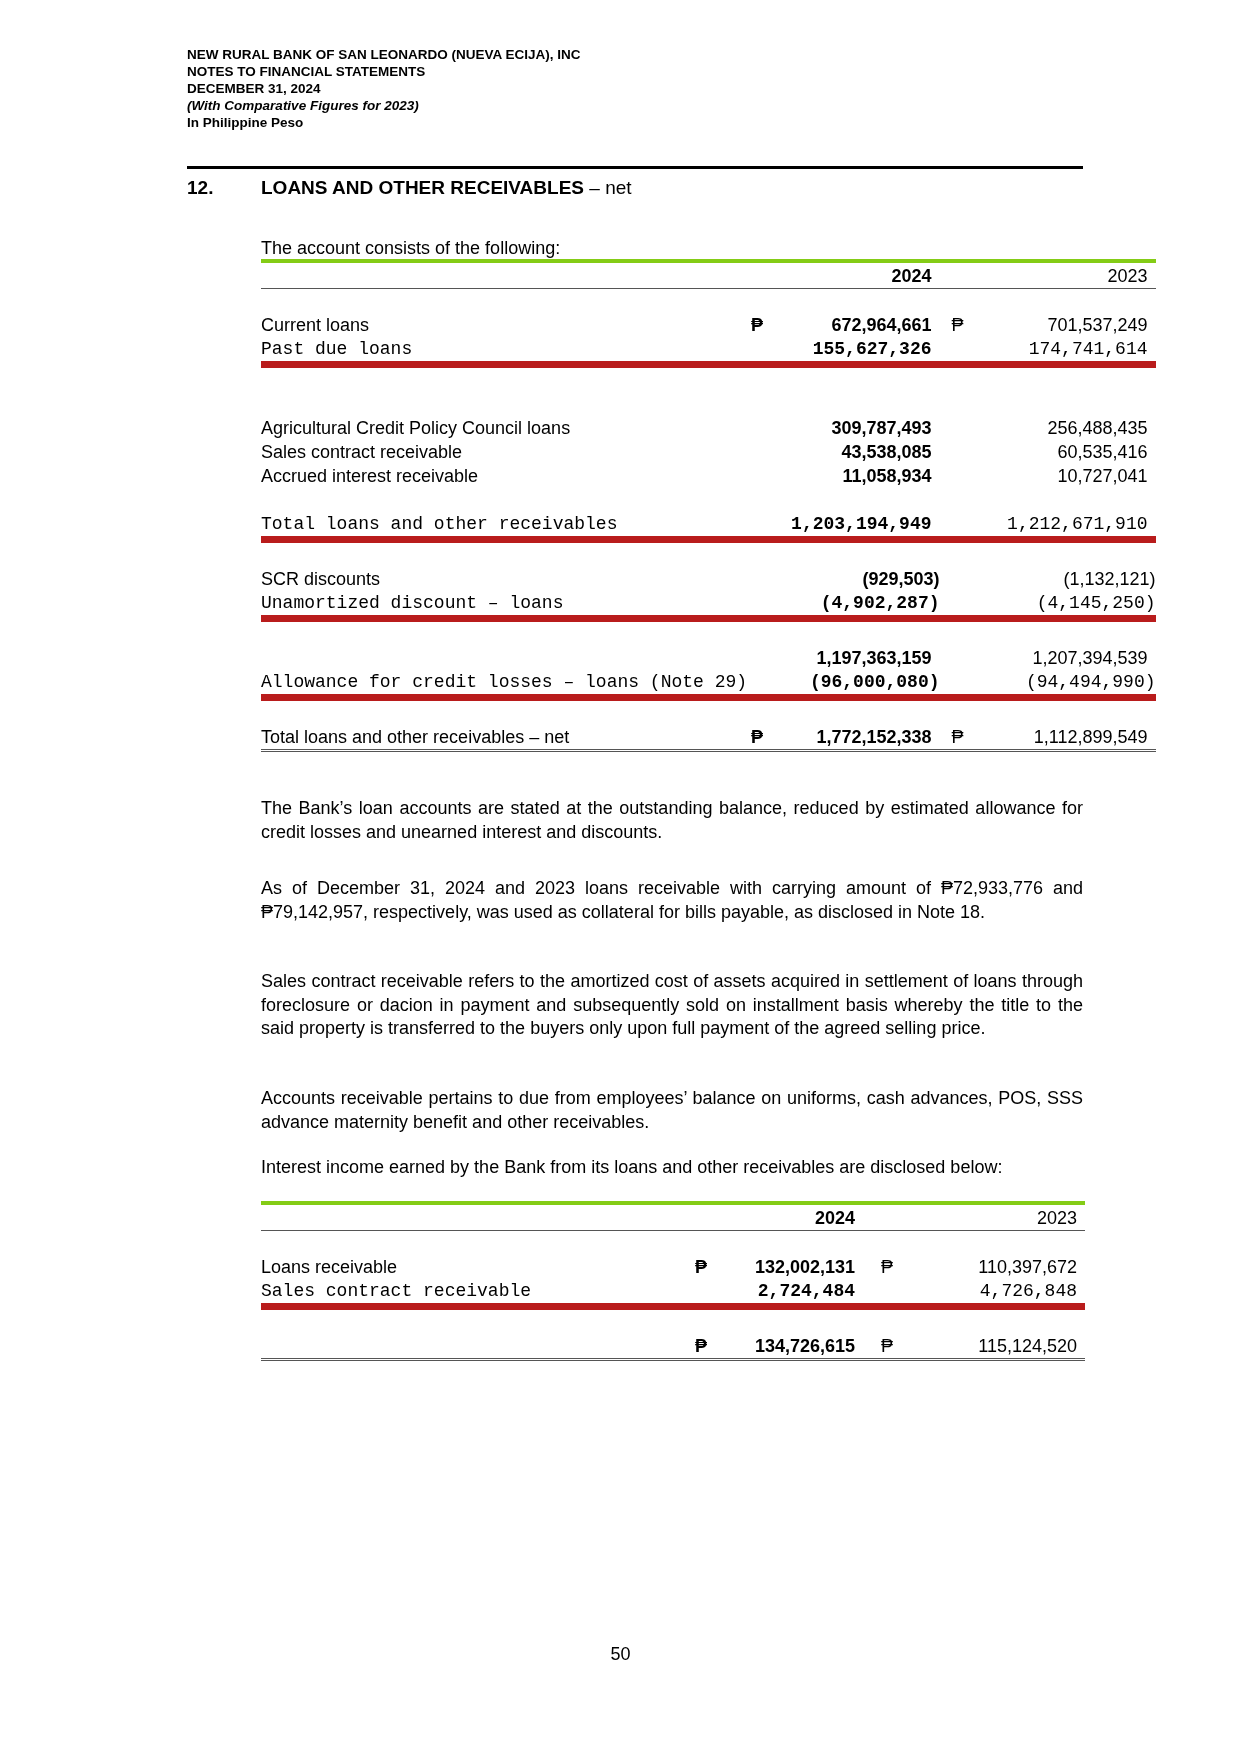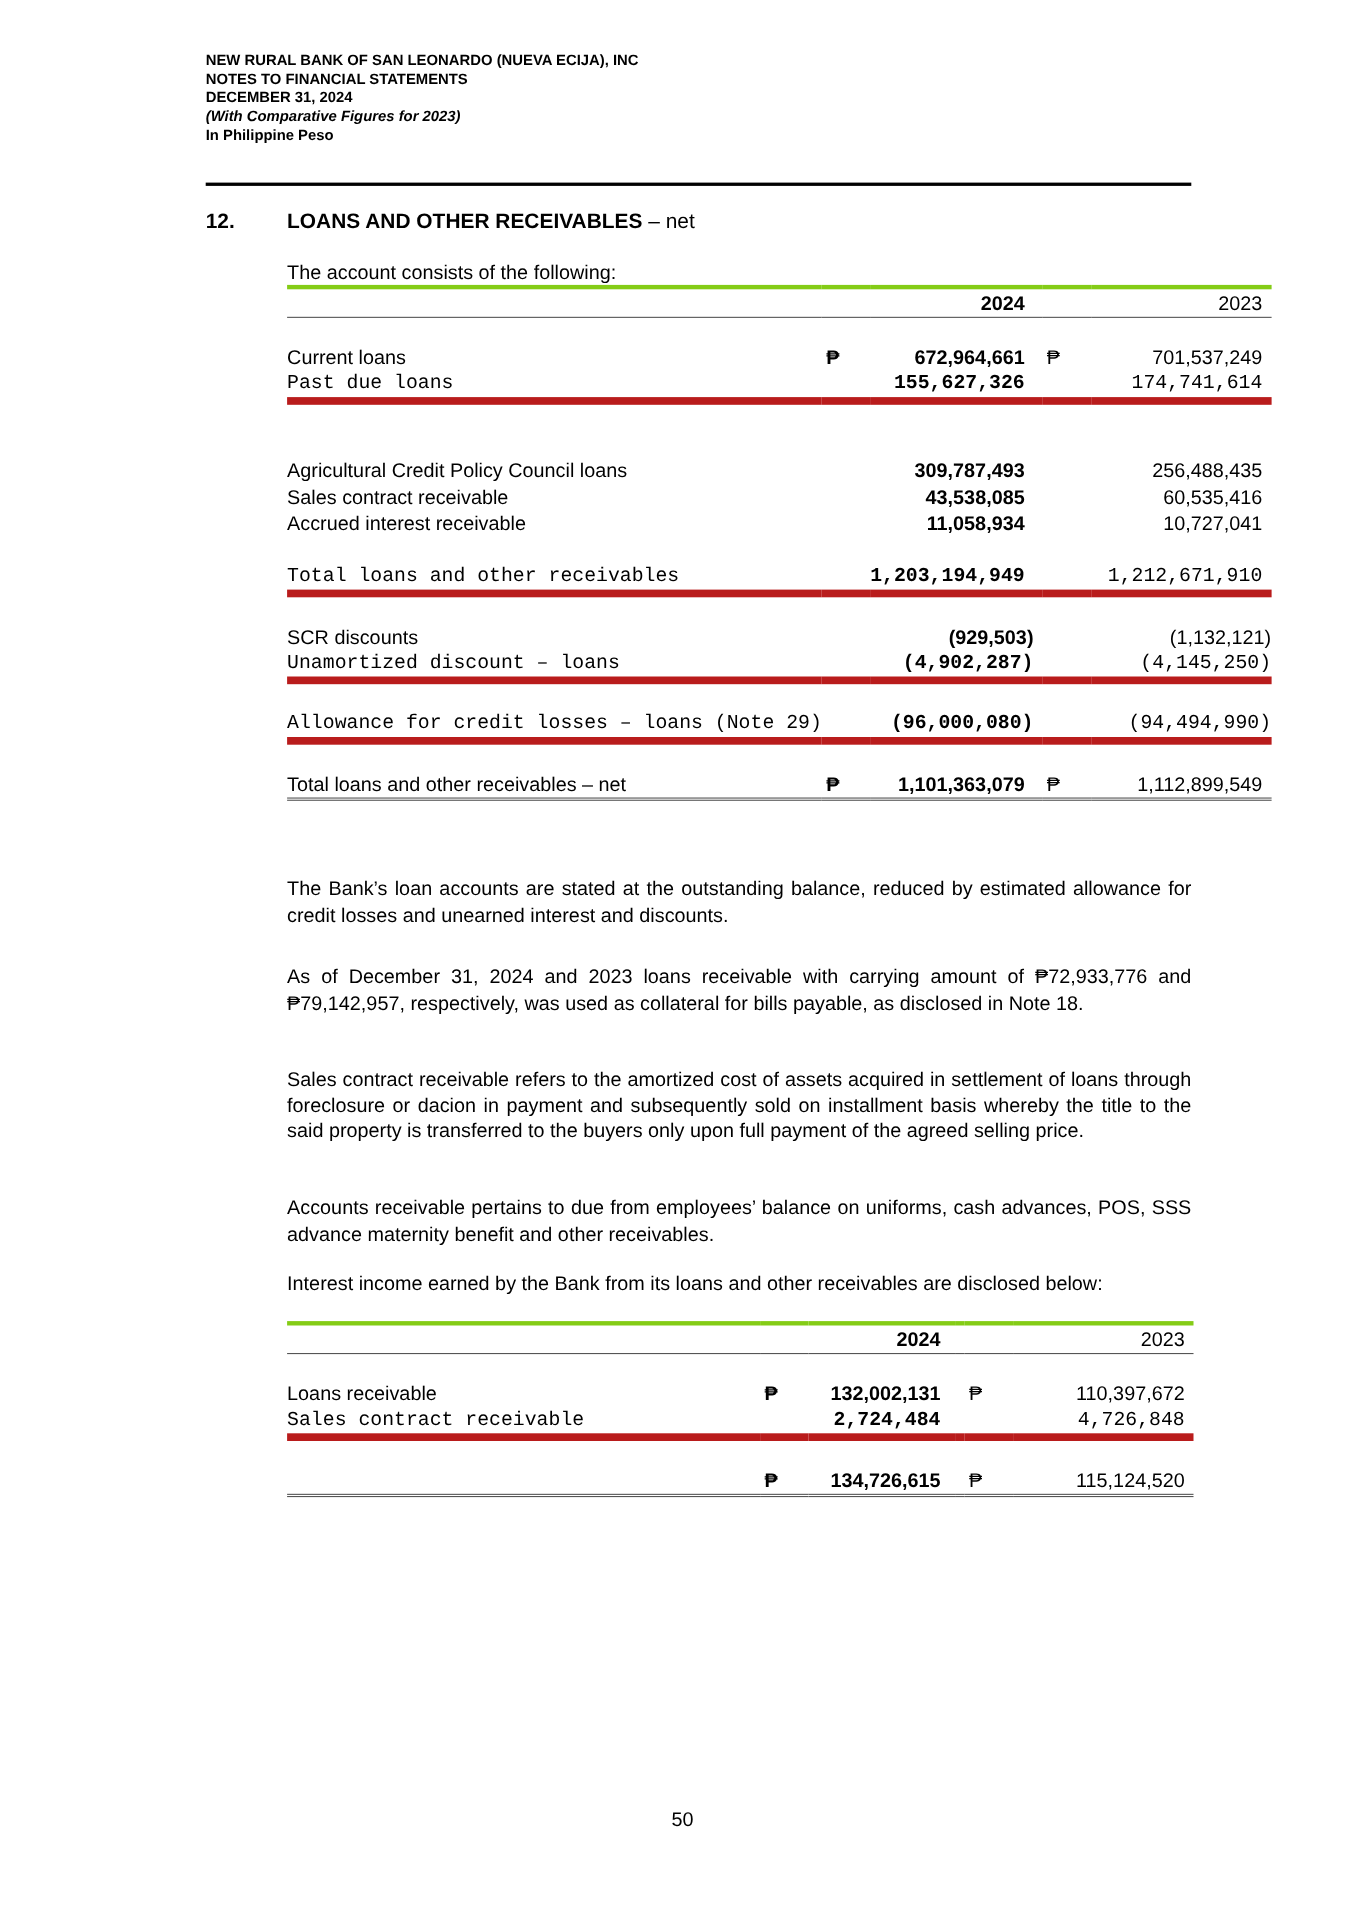--- a/index.html
+++ b/index.html
@@ -1,21 +1,21 @@
 <!DOCTYPE html>
 <html><head>
   <meta charset="utf-8">
   <style>
     html, body { margin: 0; padding: 0; background: #ffffff; }
     body { width: 1241px; height: 1754px; position: relative; overflow: hidden;
            font-family: "Liberation Sans", sans-serif; color: #000; }
     .header { position: absolute; left: 187px; top: 46px; font-size: 13.5px; font-weight: bold; line-height: 17px; }
     .header .italic { font-style: italic; }
     .top-rule { position: absolute; left: 187px; top: 166px; width: 896px; height: 3px; background: #000; }
-    .section-title { position: absolute; left: 187px; top: 190px; font-size: 19px; line-height: 24px; }
+    .section-title { position: absolute; left: 187px; top: 176px; font-size: 19px; line-height: 24px; }
     .section-title .num { display: inline-block; width: 74px; font-weight: bold; }
     .section-title .bold { font-weight: bold; }
     .intro { position: absolute; left: 261px; top: 237px; font-size: 18px; line-height: 22px; }
     table.fin { position: absolute; left: 261px; border-collapse: collapse; font-size: 18px; }
     table.fin td { padding: 0; height: 24px; line-height: 24px; white-space: nowrap; }
     td.lbl { width: 430px; }
     td.cur { width: 40px; text-align: left; padding-left: 4px !important; }
     td.v24 { width: 120px; text-align: right; font-weight: bold; }
     td.gap { width: 8px; }
     td.v23 { width: 156px; text-align: right; }
@@ -132,35 +132,43 @@
     <td class="lbl">Unamortized discount – loans</td>
         <td class="cur"></td>
     <td class="v24 paren">(4,902,287)</td>
         <td class="gap"></td>
         <td class="cur"></td>
     <td class="v23 paren">(4,145,250)</td>
   </tr>
   <tr class="spacer">
         <td colspan="6"></td>
       </tr>
+  <tr>
+    <td class="lbl"></td>
+        <td class="cur"></td>
+    <td class="v24 val-pad">1,197,363,159</td>
+        <td class="gap"></td>
+        <td class="cur"></td>
+    <td class="v23 val-pad">1,207,394,539</td>
+  </tr>
   <tr class="underline">
     <td class="lbl">Allowance for credit losses – loans (Note 29)</td>
         <td class="cur"></td>
     <td class="v24 paren">(96,000,080)</td>
         <td class="gap"></td>
         <td class="cur"></td>
     <td class="v23 paren">(94,494,990)</td>
   </tr>
   <tr class="spacer">
         <td colspan="6"></td>
       </tr>
   <tr class="dbl">
     <td class="lbl">Total loans and other receivables – net</td>
     <td class="cur" style="font-weight:bold">₱</td>
-    <td class="v24 val-pad">1,101,363,079</td>
+    <td class="v24 val-pad">1,772,152,338</td>
     <td class="gap"></td>
     <td class="cur">₱</td>
     <td class="v23 val-pad">1,112,899,549</td>
   </tr>
 </tbody>
   </table>
 
 <div class="para" style="top:797px;">The Bank’s loan accounts are stated at the outstanding balance, reduced by estimated allowance for credit losses and unearned interest and discounts.</div>
 <div class="para" style="top:877px;">As of December 31, 2024 and 2023 loans receivable with carrying amount of ₱72,933,776 and ₱79,142,957, respectively, was used as collateral for bills payable, as disclosed in Note 18.</div>
 <div class="para" style="top:970px;">Sales contract receivable refers to the amortized cost of assets acquired in settlement of loans through foreclosure or dacion in payment and subsequently sold on installment basis whereby the title to the said property is transferred to the buyers only upon full payment of the agreed selling price.</div>

